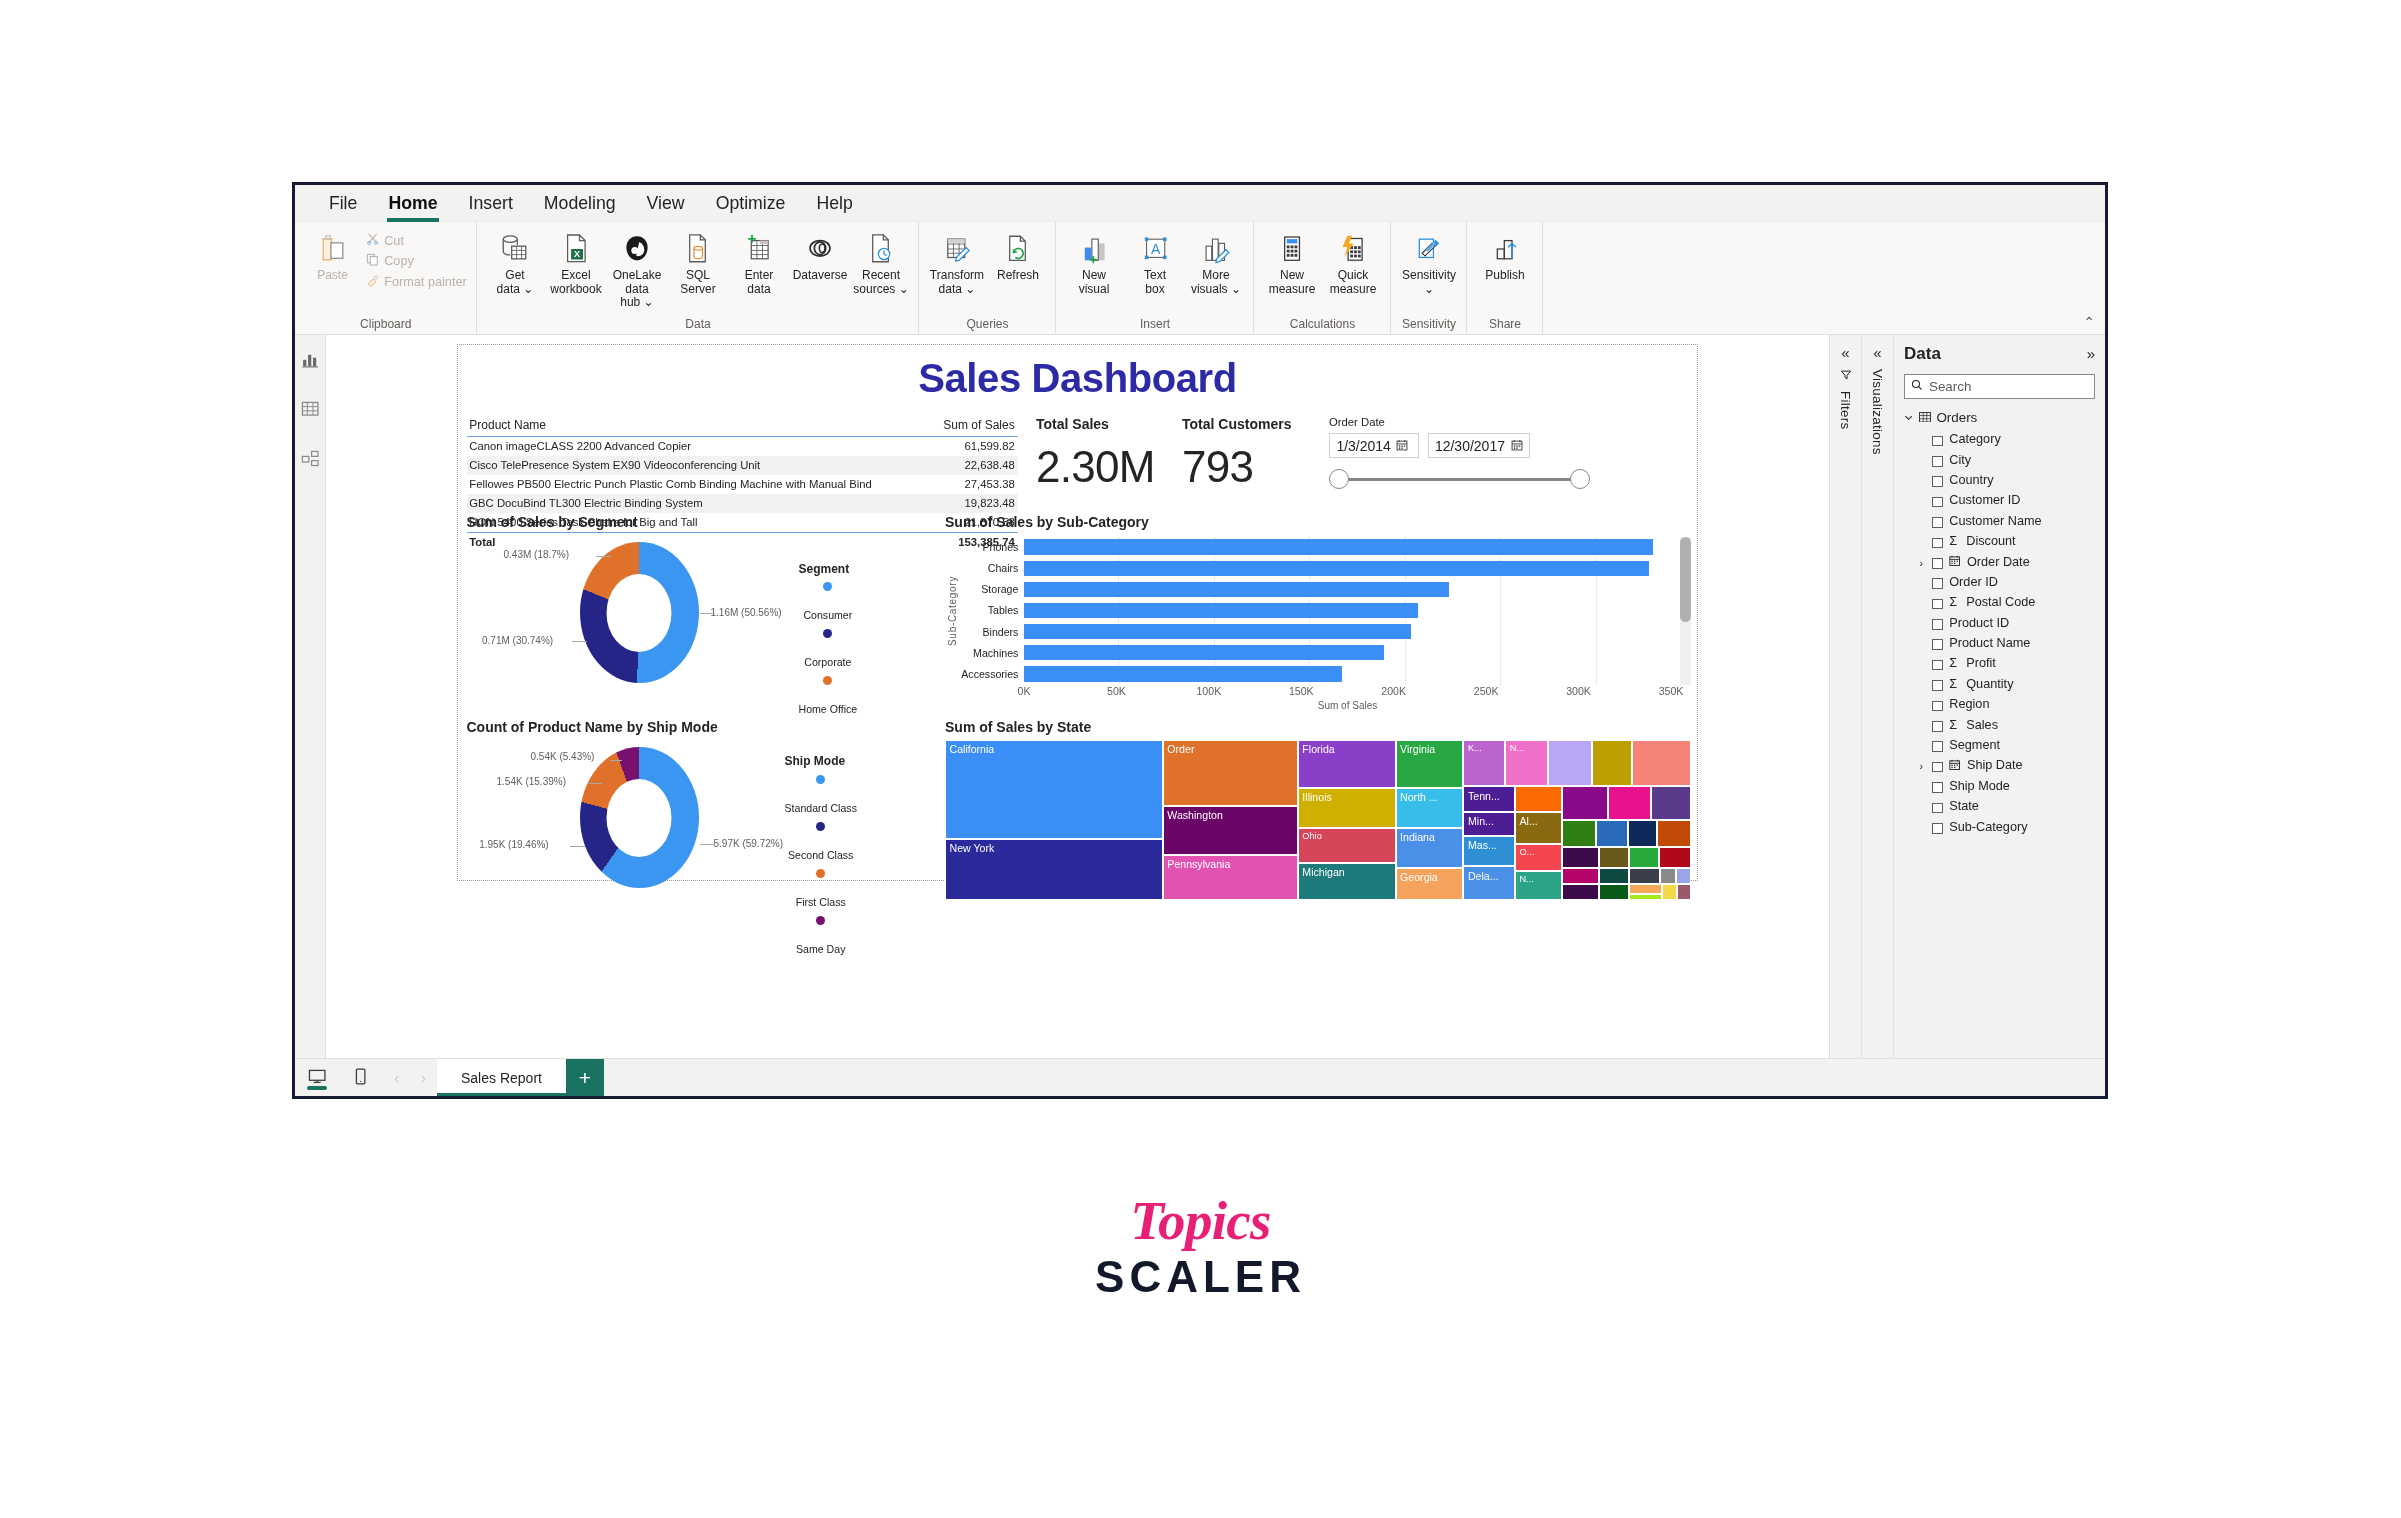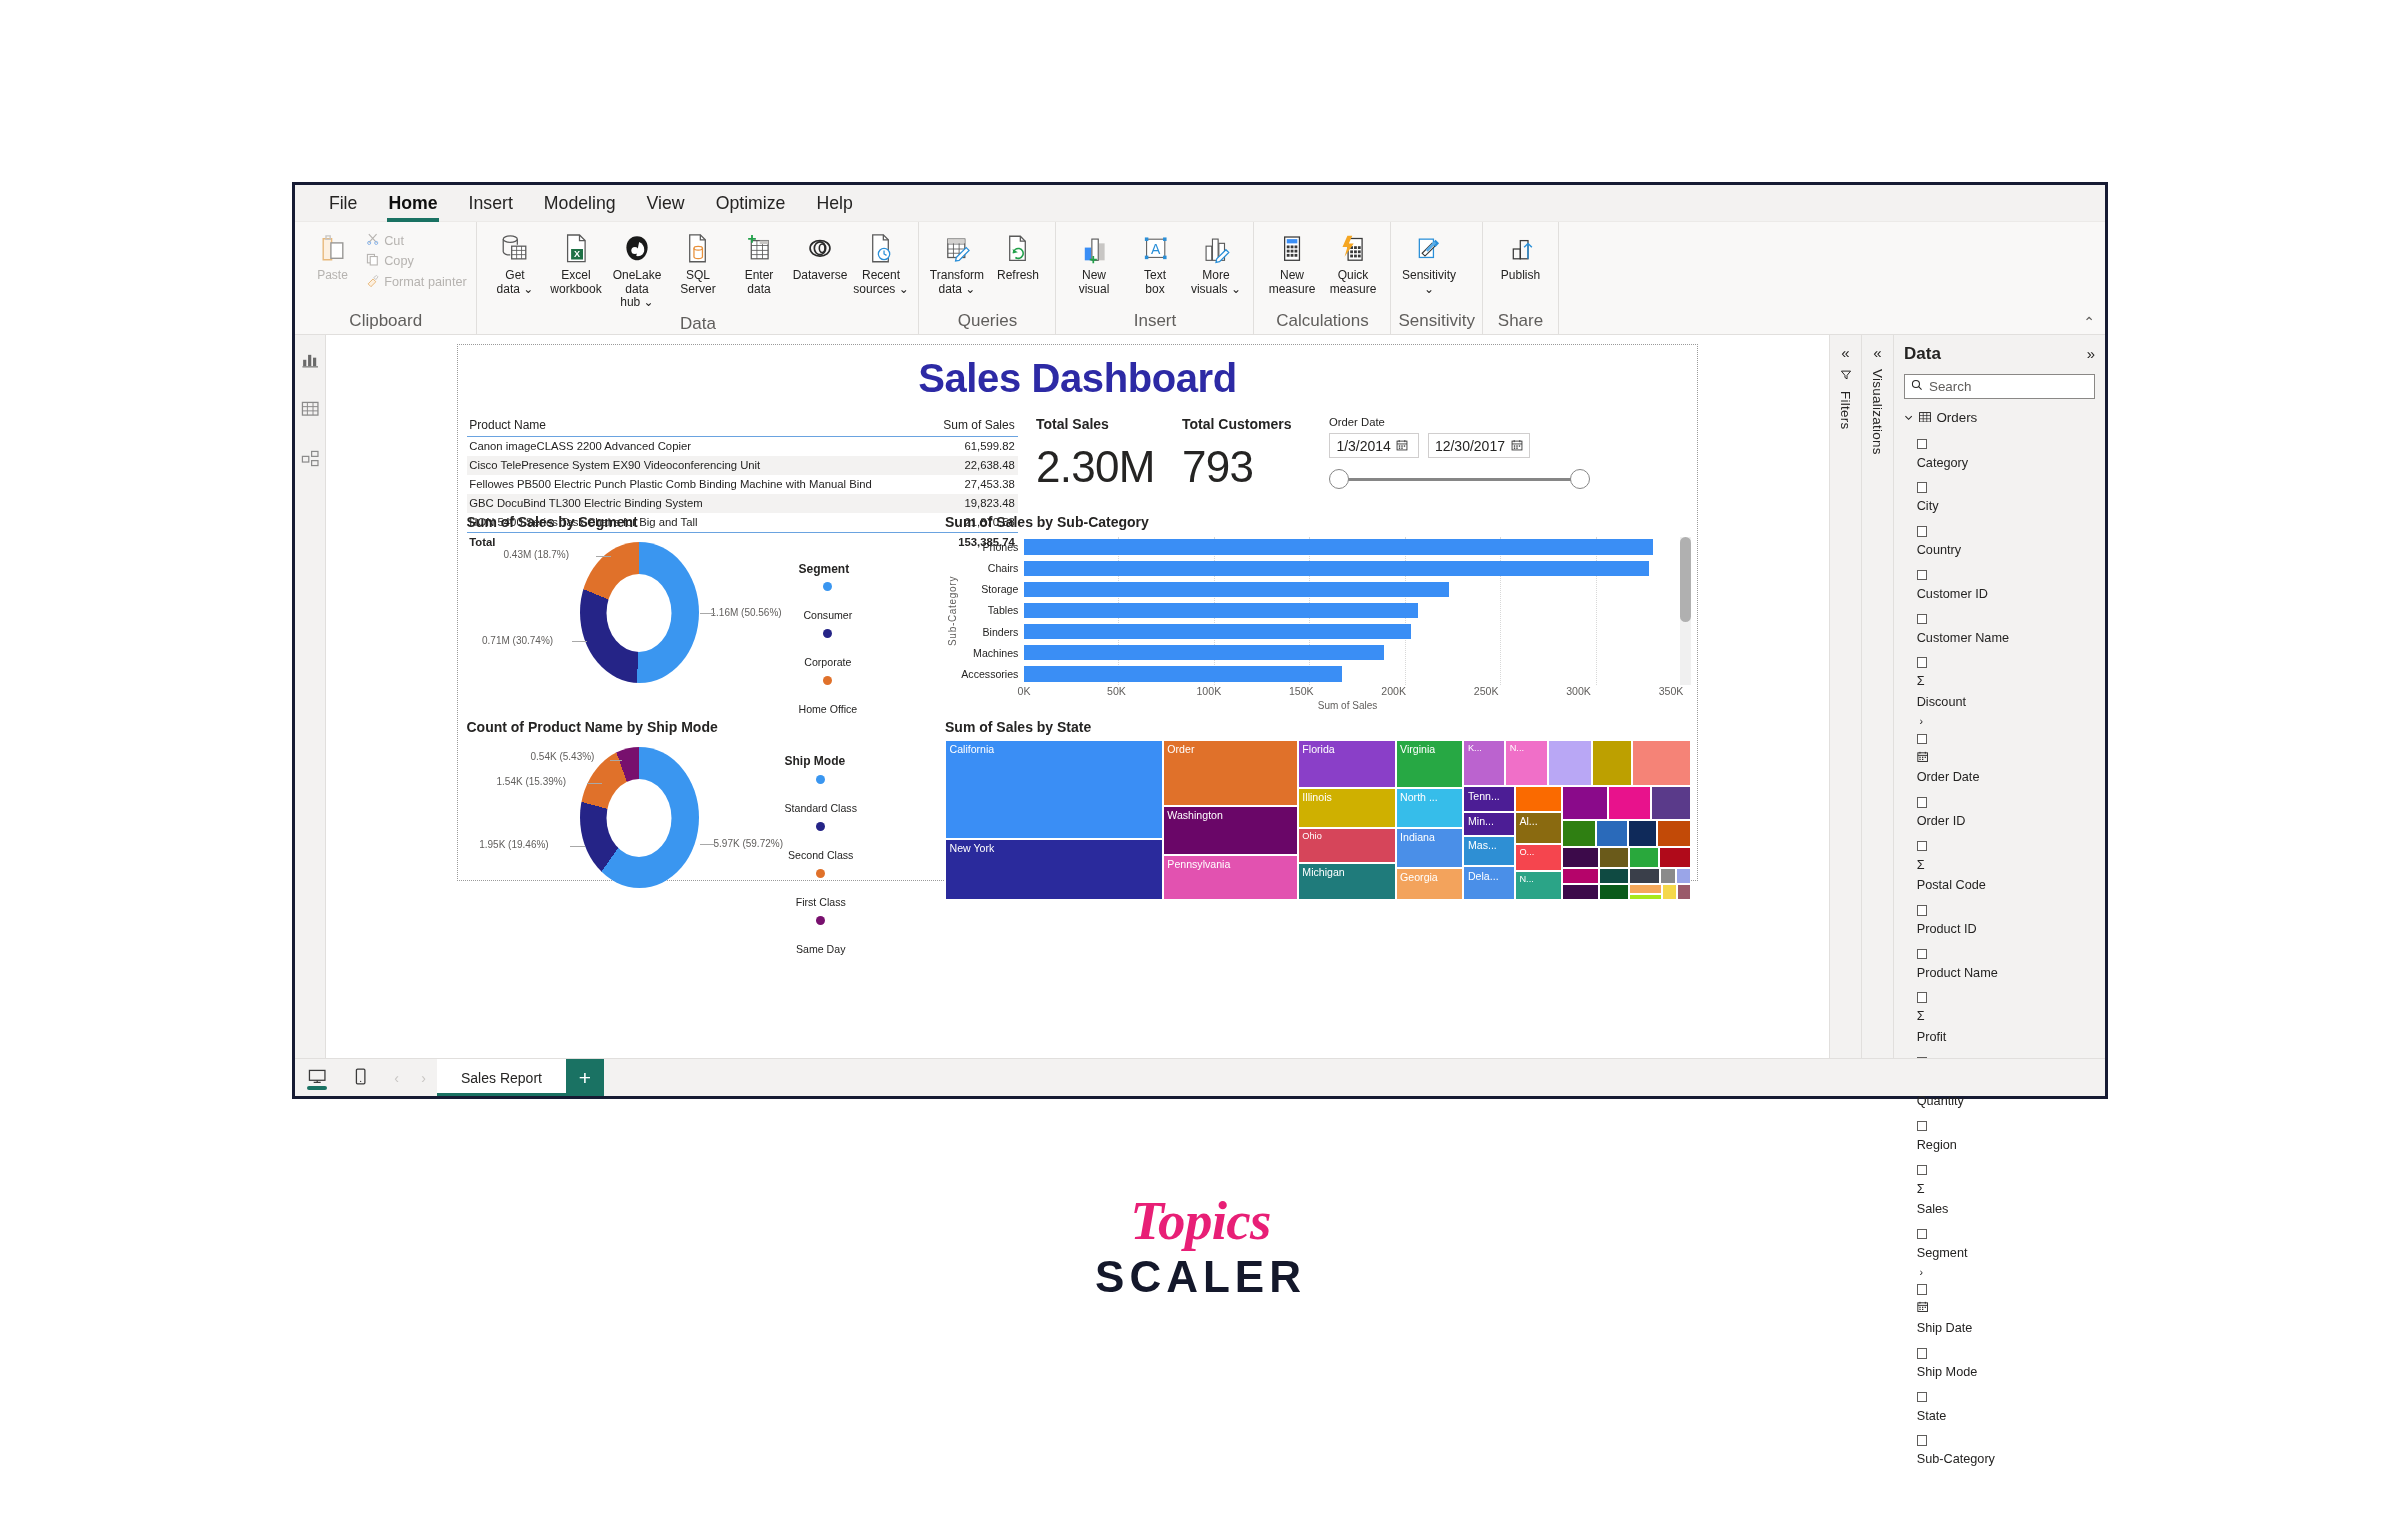--- a/index.html
+++ b/index.html
@@ -54,21 +54,21 @@
   .rb-group {
     display: flex; flex-direction: column;
     justify-content: space-between;
     padding: 5.6px 7px 2.8px 7px;
     border-right: 0.7px solid #e1dfdd;
     position: relative;
   }
   .rb-group:last-of-type { border-right: none; }
   .rb-group-items { display: flex; align-items: flex-start; flex: 1; }
   .rb-group-label {
-    text-align: center; font-size: 17px; color: #605e5c;
+    text-align: center; font-size: 12px; color: #605e5c;
     padding-top: 1.4px;
   }
   .rb-btn {
     display: flex; flex-direction: column;
     align-items: center; justify-content: flex-start;
     width: 61px; padding: 2.8px 1.4px;
     cursor: pointer;
   }
   .rb-btn .ico { height: 37px; display:flex; align-items:center; justify-content:center; }
   .rb-btn .lbl {
@@ -295,22 +295,22 @@
     background: #ffffff; border: 0.7px solid #8a8886;
     padding: 4.2px 6.4px; margin-bottom: 11.3px;
   }
   #dp-search .ph { font-size: 13.4px; color: #605e5c; }
   .dp-table-row {
     display: flex; align-items: center; gap: 5.6px;
     font-size: 13.4px; color: #252423; margin-bottom: 7px;
     cursor: pointer;
   }
   .dp-field {
-    display: flex; align-items: flex-start; gap: 6.4px;
-    padding-left: 12.7px; margin-bottom: 6.4px; cursor: pointer; flex-direction: column;
+    display: flex; align-items: flex-end; gap: 6.4px;
+    padding-left: 12.7px; margin-bottom: 6.4px; cursor: pointer;
   }
   .dp-chk {
     width: 10.6px; height: 10.6px; border: 0.7px solid #605e5c;
     background: #fff; flex-shrink: 0;
   }
   .dp-exp { width: 9.2px; font-size: 10.6px; color: #252423; flex-shrink: 0; text-align: center; }
   .dp-fname { font-size: 12.7px; color: #252423; white-space: nowrap; }
   .dp-sigma { font-size: 12.7px; color: #252423; width: 10.6px; flex-shrink: 0; }
   .dp-cal { flex-shrink: 0; }
 

